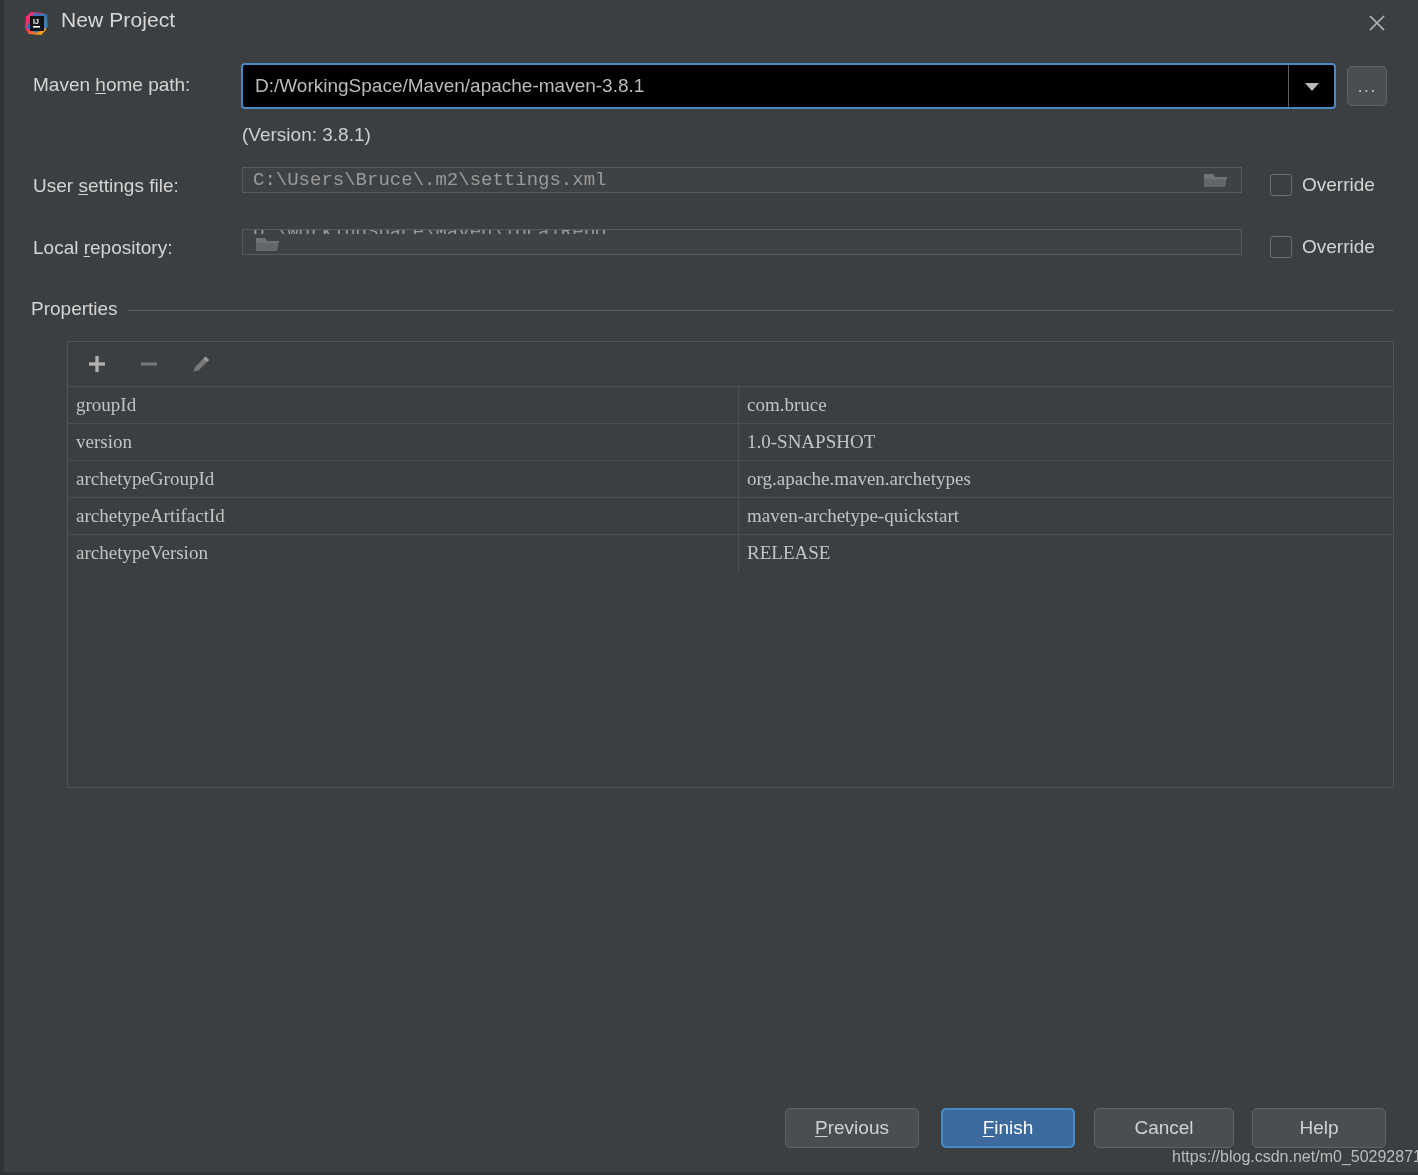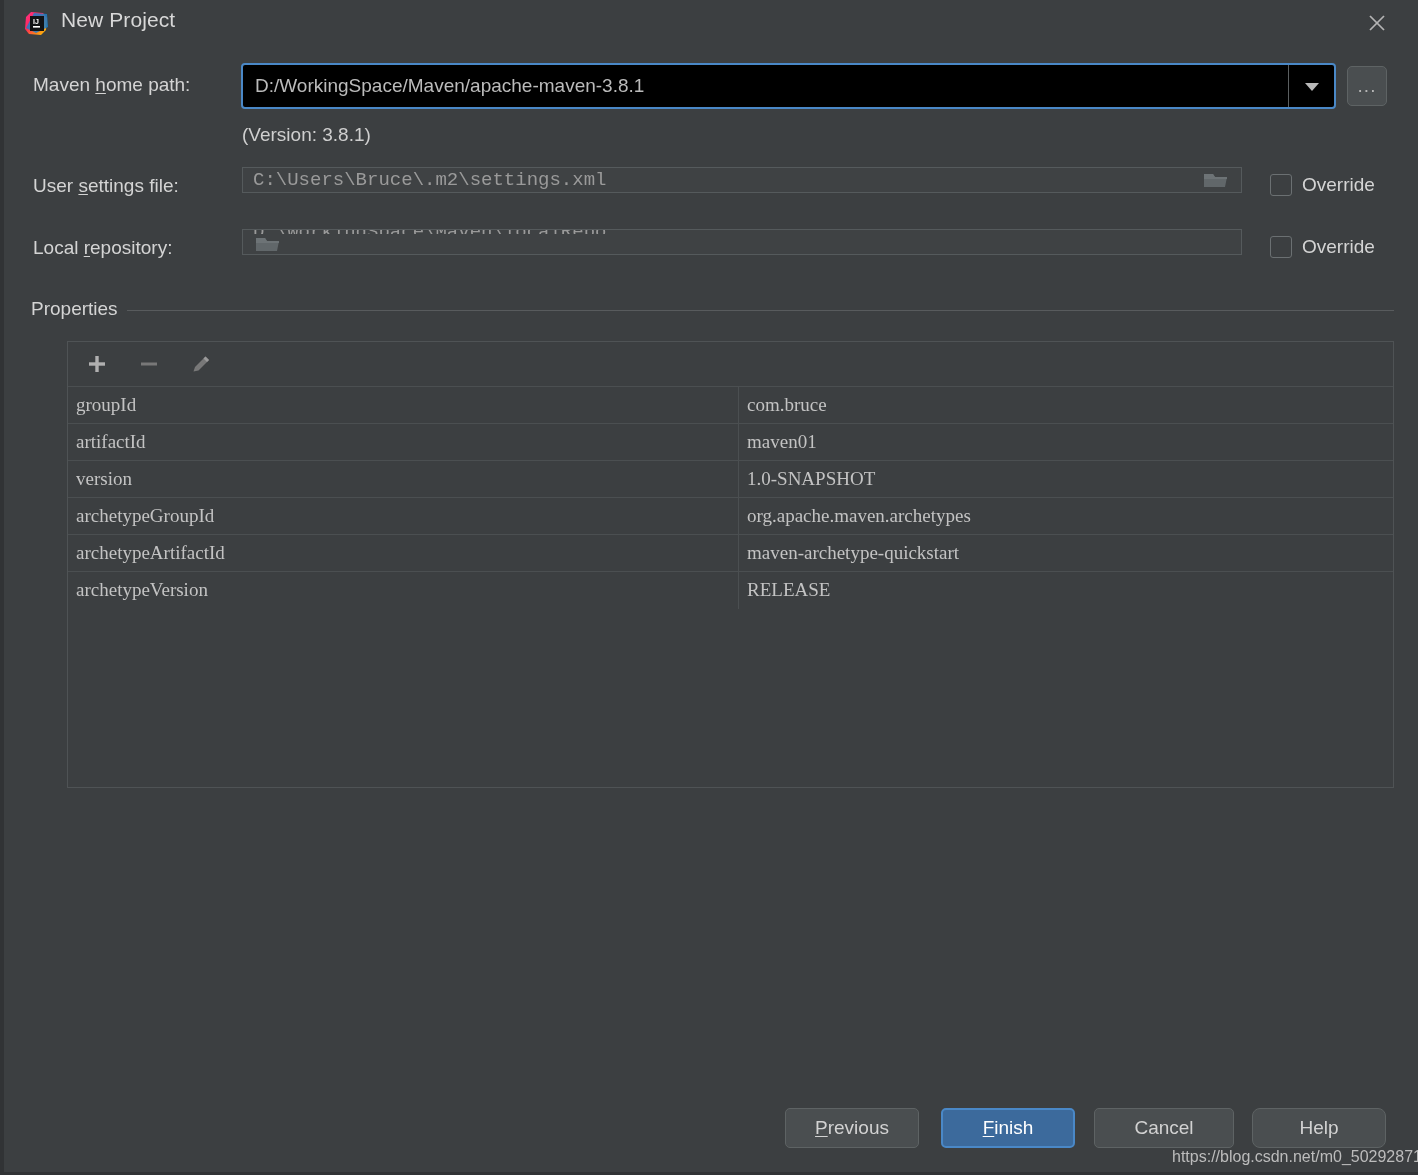--- a/index.html
+++ b/index.html
@@ -240,21 +240,21 @@
     justify-content: center;
   }
   #btn-previous { left: 781px; width: 134px; }
   #btn-finish {
     left: 937px; width: 134px;
     background: #3c6a9c;
     border: 2px solid #4a88c7;
     color: #ffffff;
   }
   #btn-cancel { left: 1090px; width: 140px; }
-  #btn-help   { left: 1248px; width: 134px; border-radius: 8px; }
+  #btn-help   { left: 1248px; width: 134px; }
 
   #watermark {
     position: absolute;
     left: 1168px; top: 1148px;
     font-size: 16px;
     color: #bcbcbc;
     white-space: nowrap;
   }
 </style>
 </head>
@@ -362,24 +362,20 @@
       </div>
     </div>
 
     <table id="props-table">
       <tbody>
         <tr>
           <td class="prop-name">groupId</td>
           <td class="prop-value">com.bruce</td>
         </tr>
         <tr>
-          <td class="prop-name">artifactId</td>
-          <td class="prop-value">maven01</td>
-        </tr>
-        <tr>
           <td class="prop-name">version</td>
           <td class="prop-value">1.0-SNAPSHOT</td>
         </tr>
         <tr>
           <td class="prop-name">archetypeGroupId</td>
           <td class="prop-value">org.apache.maven.archetypes</td>
         </tr>
         <tr>
           <td class="prop-name">archetypeArtifactId</td>
           <td class="prop-value">maven-archetype-quickstart</td>

